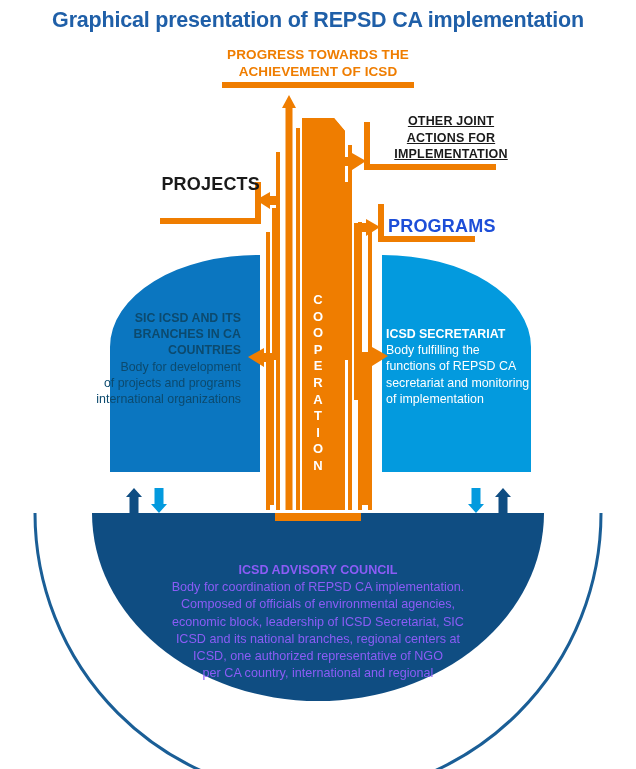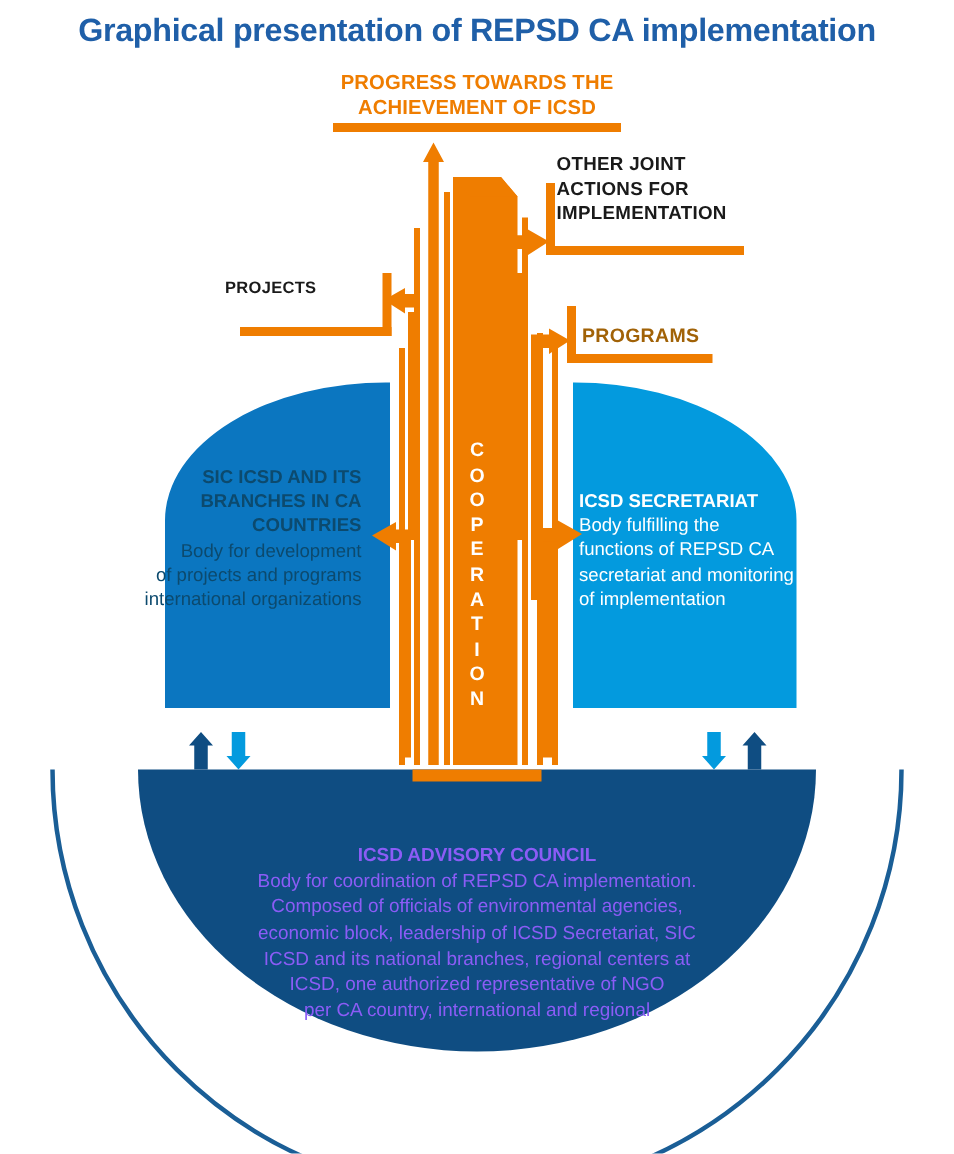--- a/index.html
+++ b/index.html
@@ -22,31 +22,32 @@
     letter-spacing:-0.2px;
   }
 
   #goal-label {
     left:168px; top:46px; width:300px; text-align:center;
     color:#ef7d00; font-size:13.5px; font-weight:bold; line-height:17px;
     letter-spacing:0.1px;
   }
 
   #label-projects {
-    left:150px; top:186px; width:110px; text-align:left;
-    color:#1a1a1a; font-size:11px; font-weight:bold; letter-spacing:0.2px;
+    left:150px; top:174px; width:110px; text-align:right;
+    color:#1a1a1a; font-size:18px; font-weight:bold; letter-spacing:0.2px;
   }
   #label-other {
-    left:371px; top:101px; width:160px; text-align:left;
+    left:371px; top:113px; width:160px; text-align:center;
     color:#1a1a1a; font-size:12.5px; font-weight:bold; line-height:16.5px;
     letter-spacing:0.2px;
+    text-decoration:underline;
   }
   #label-programs {
     left:388px; top:216px; width:150px; text-align:left;
-    color:#a16207; font-size:13px; font-weight:bold; letter-spacing:0.2px;
+    color:#1d4ed8; font-size:18px; font-weight:bold; letter-spacing:0.2px;
   }
 
   .coop-letters {
     position:absolute; left:304px; top:292px; width:28px;
     text-align:center; color:#ffffff; font-size:13px; font-weight:bold;
     line-height:16.6px; letter-spacing:0px;
   }
 
   #left-box-text {
     left:89px; top:310px; width:152px; text-align:right;

